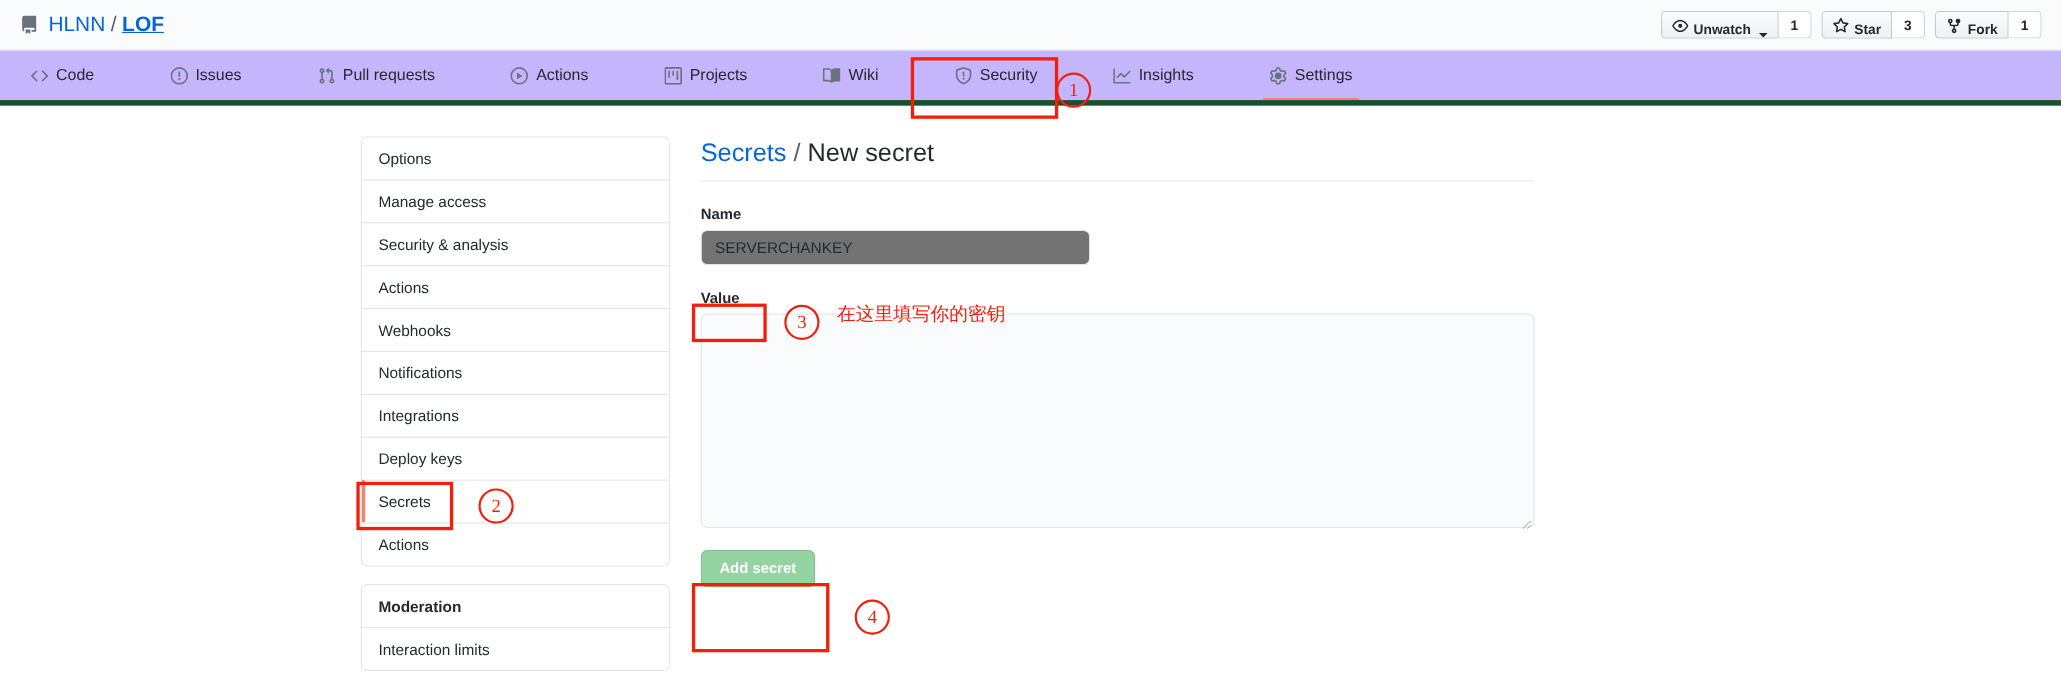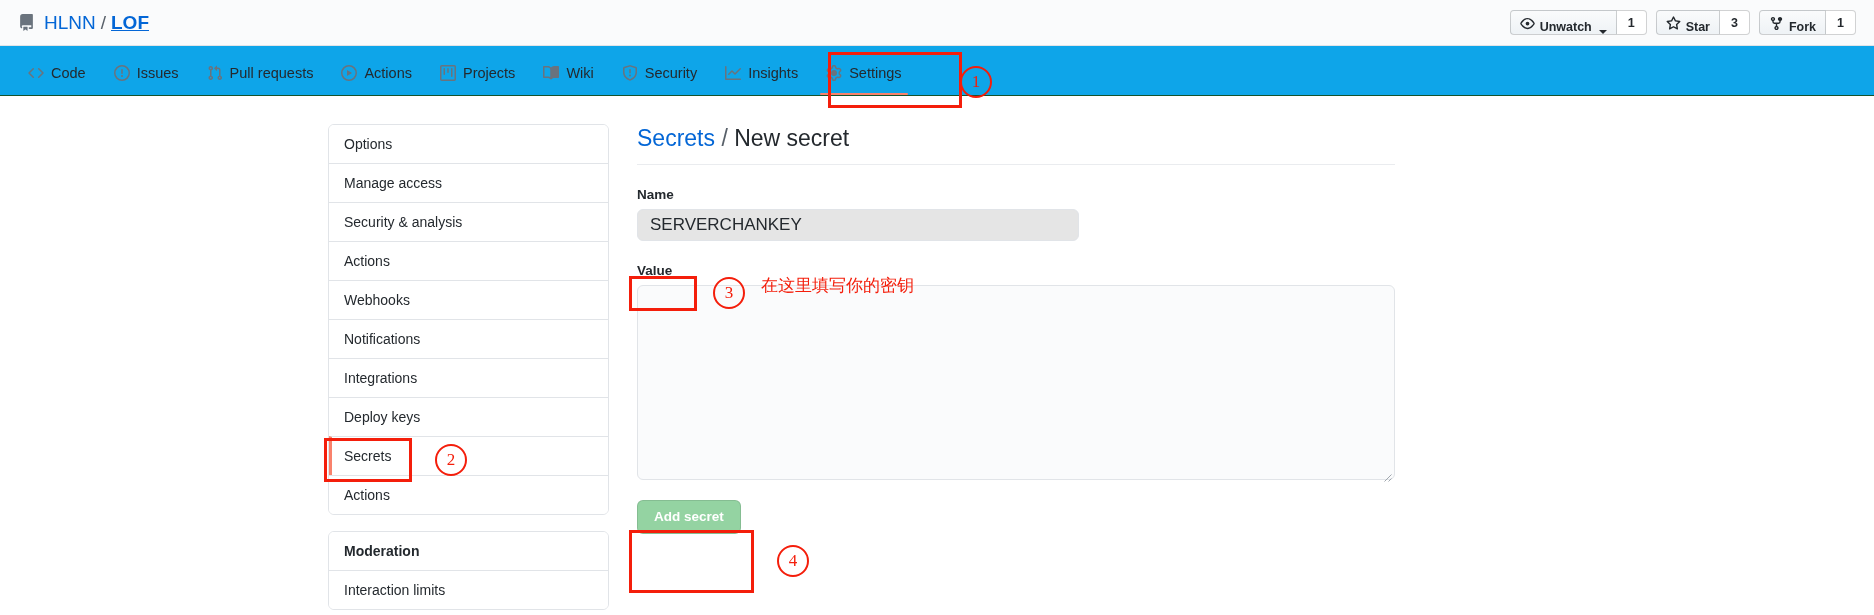--- a/index.html
+++ b/index.html
@@ -97,27 +97,28 @@
     width: 0; height: 0;
     border-left: 4px solid transparent;
     border-right: 4px solid transparent;
     border-top: 4px solid #24292e;
     margin-left: 2px;
   }
 
   
   .nav-bar {
     height: 50px;
-    background: #0ea5e9;
-    border-bottom: 1px solid #14532d;
+    background: #c4b5fd;
+    border-bottom: 5px solid #14532d;
     display: flex;
     align-items: flex-end;
     padding: 0 14px;
     box-sizing: border-box;
     position: relative;
+    gap: 41px;
   }
   .nav-tab {
     display: flex;
     align-items: center;
     gap: 7px;
     padding: 0 14px 14px 14px;
     font-size: 14.5px;
     color: #24292e;
     position: relative;
     white-space: nowrap;
@@ -183,28 +184,28 @@
 
   .field-label {
     font-size: 13.5px;
     font-weight: 600;
     color: #24292e;
     margin-top: 22px;
     margin-bottom: 7px;
     display: block;
   }
   .text-input {
-    width: 442px;
+    width: 354px;
     height: 32px;
     box-sizing: border-box;
     border: 1px solid #e1e4e8;
     border-radius: 6px;
-    background: #e5e5e5;
+    background: #737373;
     padding: 0 12px;
-    font-size: 17px;
+    font-size: 14px;
     color: #24292e;
     font-family: "Liberation Sans", sans-serif;
     line-height: 30px;
   }
   .text-area {
     width: 758px;
     height: 195px;
     box-sizing: border-box;
     border: 1px solid #e1e4e8;
     border-radius: 6px;

